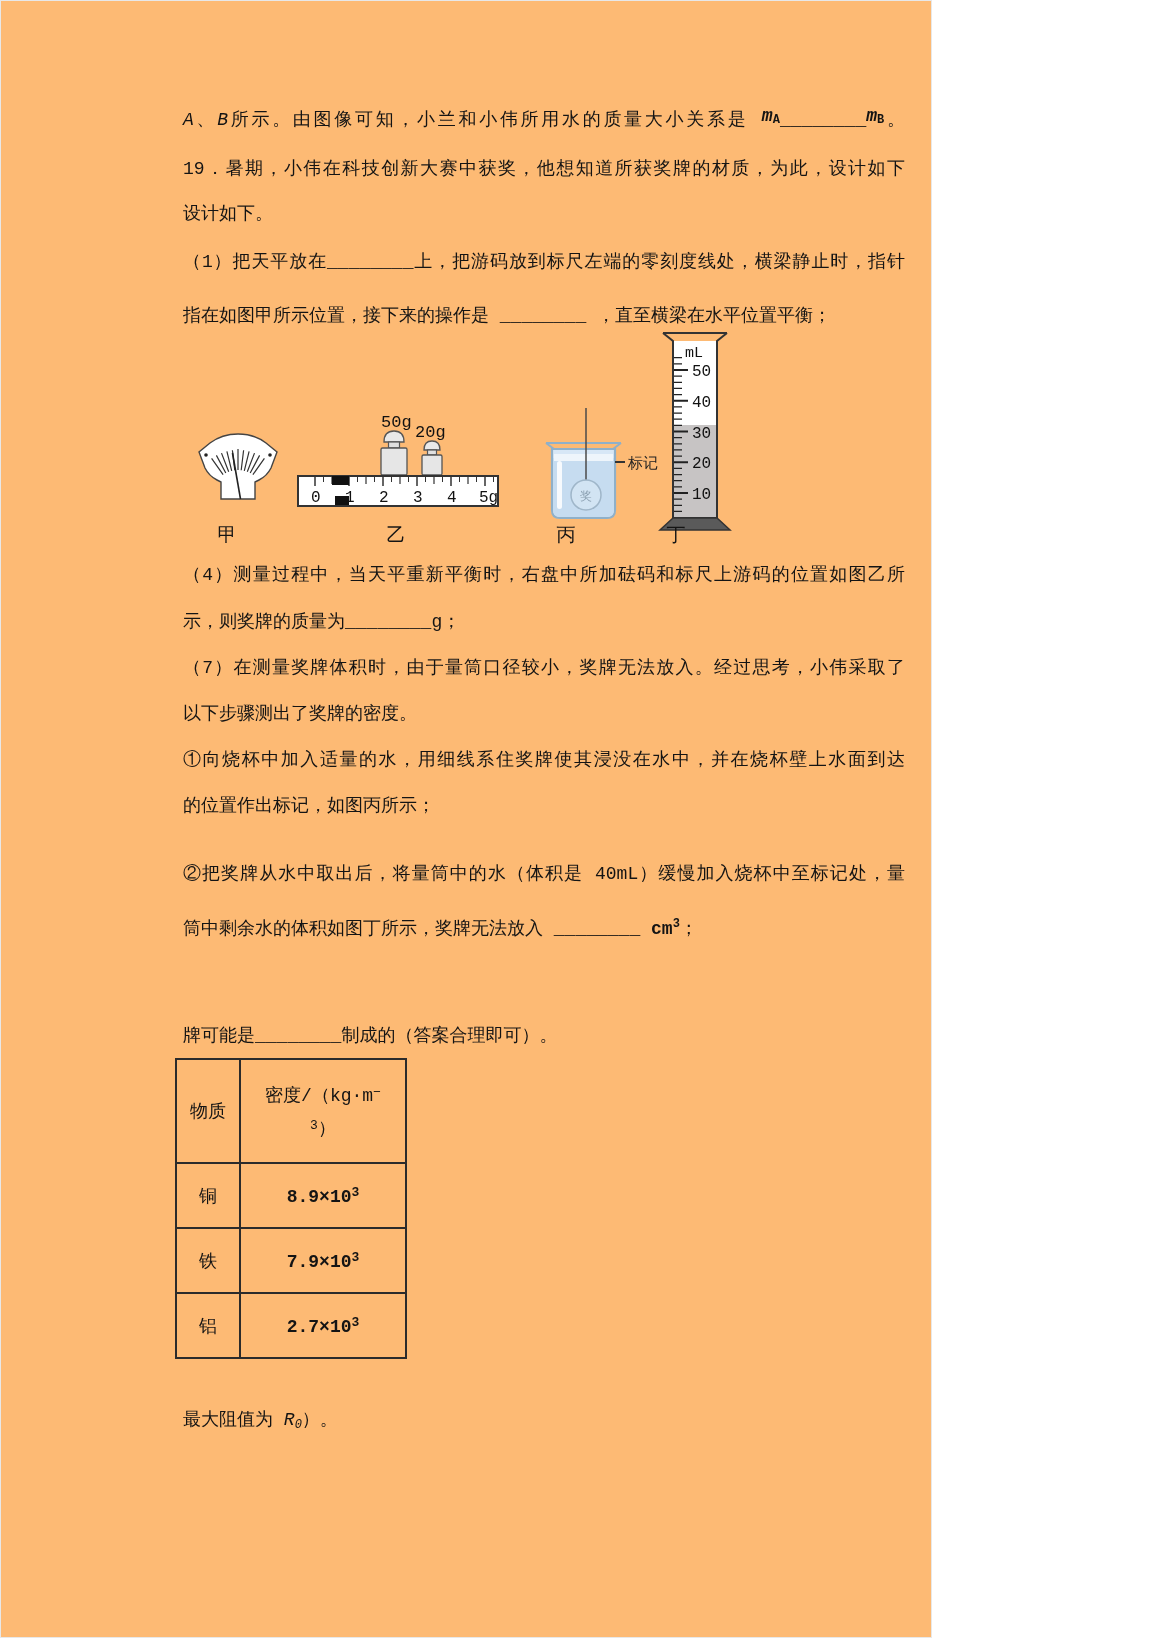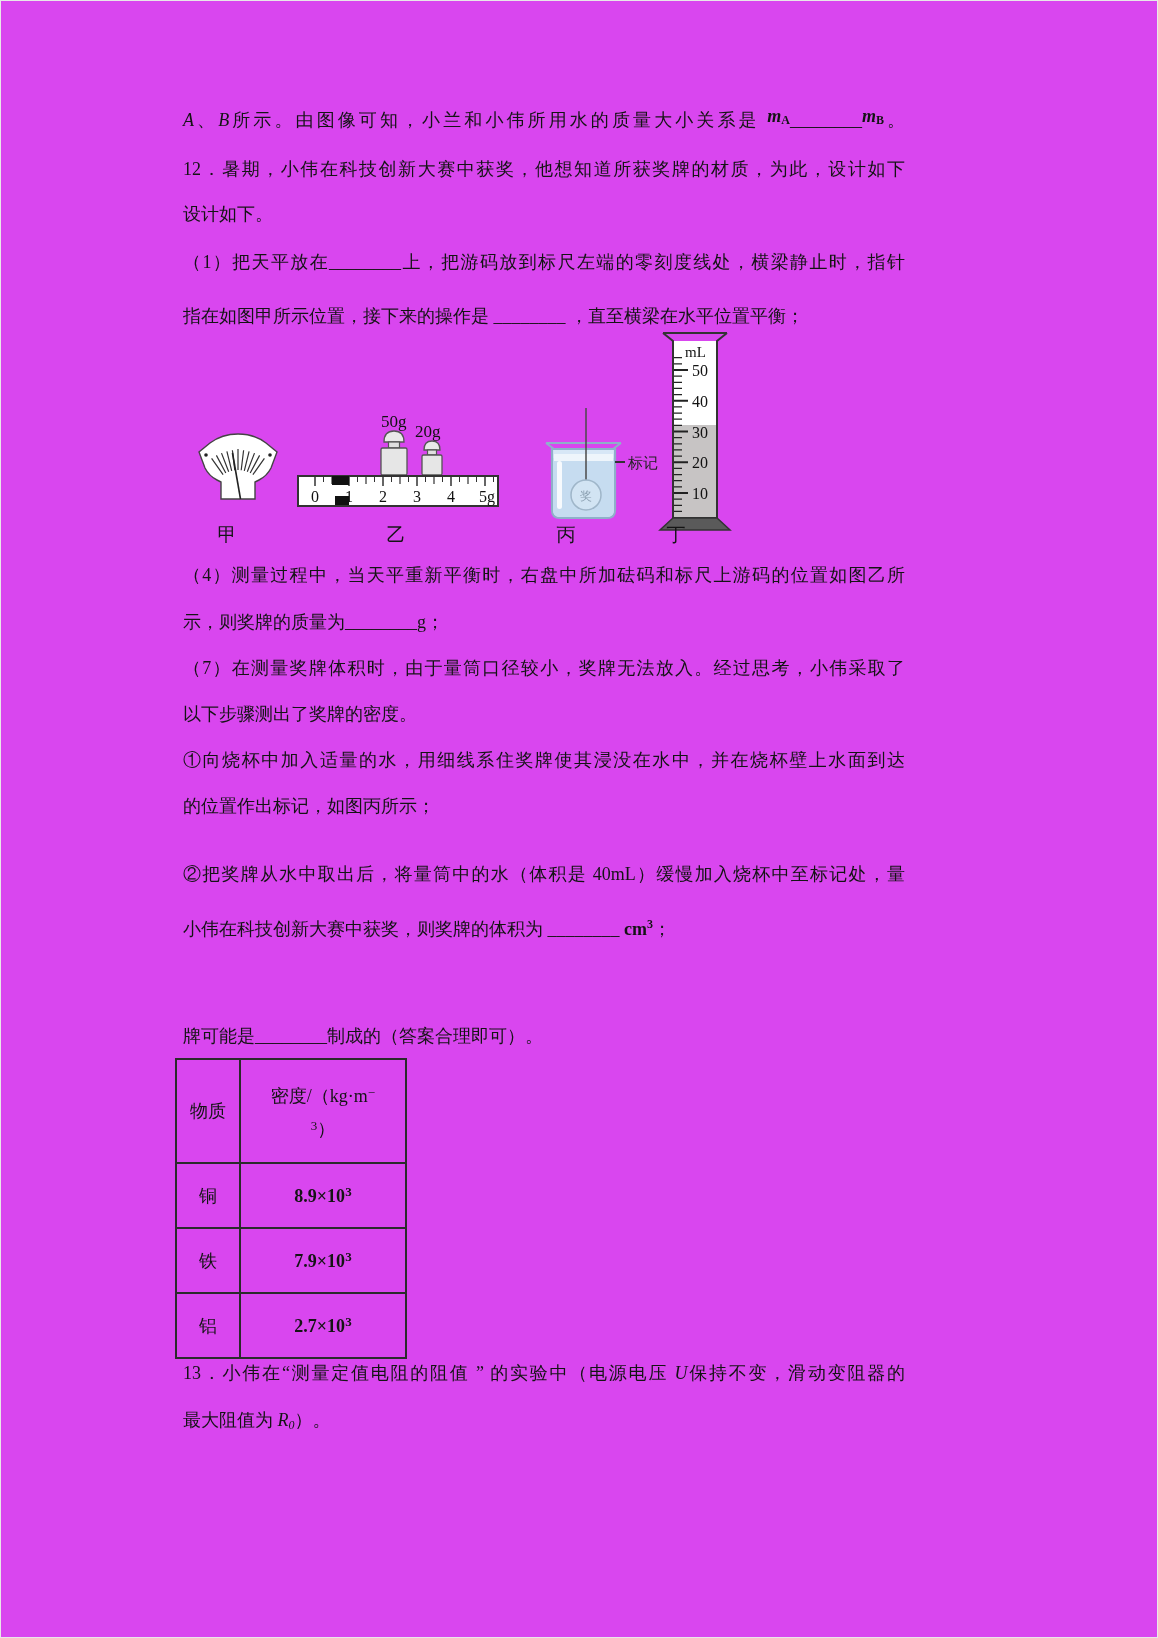--- a/index.html
+++ b/index.html
@@ -1,17 +1,17 @@
 <!DOCTYPE html>
 <html><head>
 <meta charset="utf-8">
 <style>
   html,body{margin:0;padding:0;background:#fff;}
-  .page{position:relative;width:1158px;height:1638px;background:#d946ef;overflow:hidden;
-        font-family:Liberation Serif, serif;color:#141414;
+  .page{position:relative;width:932px;height:1638px;background:#fdba74;overflow:hidden;
+        font-family:Liberation Mono, monospace;color:#141414;
         box-shadow:inset 0 0 0 1px #e8e8e8;}
   .tl{position:absolute;left:183px;width:722px;font-size:18px;line-height:27px;white-space:nowrap;}
   .tl.j{white-space:normal;text-align:justify;text-align-last:justify;}
   
   .s-i{font-style:italic;}
   .s-isub{font-style:italic;font-size:12px;vertical-align:-3px;}
   .s-mvar{font-weight:bold;font-style:italic;vertical-align:4px;}
   .s-msub{font-weight:bold;font-size:12px;vertical-align:2px;}
   .s-b{font-weight:bold;}
   .s-bsup{font-weight:bold;font-size:12px;vertical-align:7px;}
@@ -24,34 +24,33 @@
   td.hc1{vertical-align:bottom;padding-bottom:22px;}
   td.val{font-weight:bold;font-size:19px;}
   .hline{line-height:30px;}
 </style>
 </head>
 <body>
 
 <div class="page">
 
   <div class="tl j" style="top:103px"><span class="s-i">A</span><span>、</span><span class="s-i">B</span><span>所示。由图像可知，小兰和小伟所用水的质量大小关系是 </span><span class="s-mvar">m</span><span class="s-msub">A</span><span>________</span><span class="s-mvar">m</span><span class="s-msub">B</span><span>。</span></div>
-  <div class="tl j" style="top:156px">12．暑期，小伟在科技创新大赛中获奖，他想知道所获奖牌的材质，为此，设计如下</div>
+  <div class="tl j" style="top:156px">19．暑期，小伟在科技创新大赛中获奖，他想知道所获奖牌的材质，为此，设计如下</div>
   <div class="tl" style="top:201px">设计如下。</div>
   <div class="tl j" style="top:249px">（1）把天平放在________上，把游码放到标尺左端的零刻度线处，横梁静止时，指针</div>
   <div class="tl" style="top:303px">指在如图甲所示位置，接下来的操作是 ________ ，直至横梁在水平位置平衡；</div>
   <div class="tl j" style="top:562px">（4）测量过程中，当天平重新平衡时，右盘中所加砝码和标尺上游码的位置如图乙所</div>
   <div class="tl" style="top:609px">示，则奖牌的质量为________g；</div>
   <div class="tl j" style="top:655px">（7）在测量奖牌体积时，由于量筒口径较小，奖牌无法放入。经过思考，小伟采取了</div>
   <div class="tl" style="top:701px">以下步骤测出了奖牌的密度。</div>
   <div class="tl j" style="top:747px">①向烧杯中加入适量的水，用细线系住奖牌使其浸没在水中，并在烧杯壁上水面到达</div>
   <div class="tl" style="top:793px">的位置作出标记，如图丙所示；</div>
   <div class="tl j" style="top:861px">②把奖牌从水中取出后，将量筒中的水（体积是 40mL）缓慢加入烧杯中至标记处，量</div>
-  <div class="tl" style="top:911px"><span>小伟在科技创新大赛中获奖，则奖牌的体积为 ________ </span><span class="s-b">cm</span><span class="s-bsup">3</span><span>；</span></div>
+  <div class="tl" style="top:911px"><span>筒中剩余水的体积如图丁所示，奖牌无法放入 ________ </span><span class="s-b">cm</span><span class="s-bsup">3</span><span>；</span></div>
   <div class="tl" style="top:1023px">牌可能是________制成的（答案合理即可）。</div>
-  <div class="tl j" style="top:1360px"><span>13．小伟在“测量定值电阻的阻值 ” 的实验中（电源电压 </span><span class="s-i">U</span><span>保持不变，滑动变阻器的</span></div>
   <div class="tl" style="top:1407px"><span>最大阻值为 </span><span class="s-i">R</span><span class="s-isub">0</span><span>）。</span></div>
 
   <svg class="figsvg" style="left:192px;top:432px" width="92" height="70" viewBox="0 0 92 70">
     <path d="M46 2 C36 2 26 5 18 11 L7 20 L13 36 Q17 44 25 48 L29 50 L29 67 L63 67 L63 50 L67 48 Q75 44 79 36 L85 20 L74 11 C66 5 56 2 46 2 Z" fill="#ffffff" stroke="#444" stroke-width="1.4"></path>
     <circle cx="14" cy="23" r="1.8" fill="#222"></circle>
     <circle cx="78" cy="23" r="1.8" fill="#222"></circle>
     <path d="M31.1 42.7 L19.6 26.3 M33.8 41 L24.4 23.4 M36.7 39.7 L29.5 21.1 M39.7 38.8 L34.9 19.4 M42.8 38.2 L40.4 18.3 M46 38 L46 17 M49.2 38.2 L51.6 18.3 M52.3 38.8 L57.1 19.4 M55.3 39.7 L62.5 21.1 M58.2 41 L67.6 23.4 M60.9 42.7 L72.4 26.3" stroke="#333" stroke-width="1.2" fill="none"></path>
     <path d="M48.5 67 L40.5 21" stroke="#222" stroke-width="1.6"></path>
   </svg>
 

